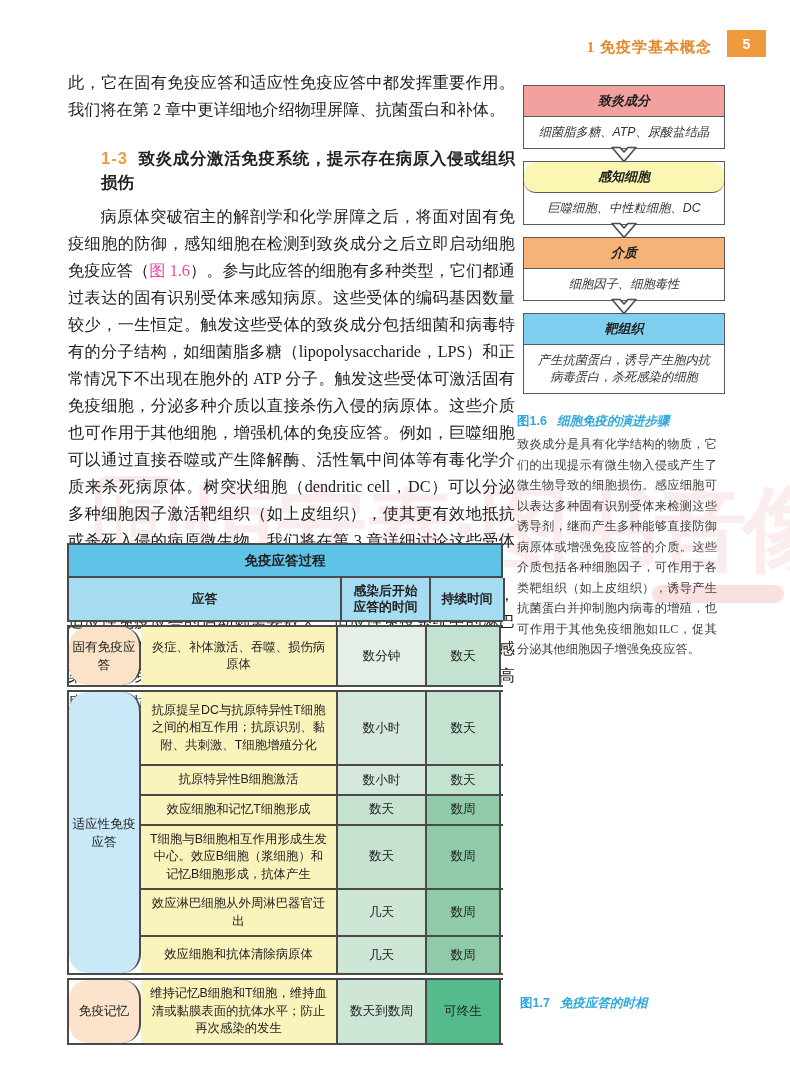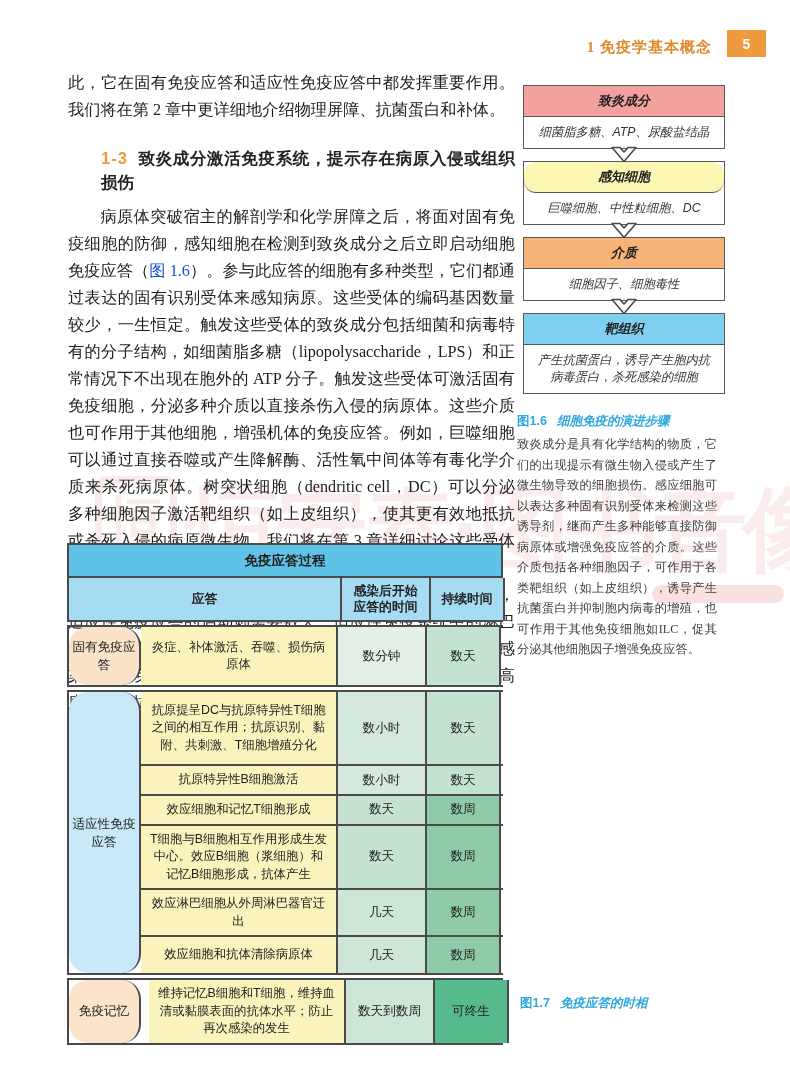--- a/index.html
+++ b/index.html
@@ -45,21 +45,21 @@
     font-size:16.2px; line-height:27px; text-align:justify;
   }
   .main-col p { text-indent:0; }
   .main-col p.ind { text-indent:2em; }
   .sec-head {
     font-family:"Liberation Sans","DejaVu Sans",sans-serif;
     font-size:16.5px; font-weight:bold; color:#222222;
     padding-left:2em; margin:22px 0 10px 0; line-height:24px;
   }
   .sec-num { color:#ef9a3d; margin-right:10px; letter-spacing:1px; }
-  .figref { color:#1d4ed8; }
+  .figref { color:#ec4899; }
   
   .sidebar { position:absolute; left:517px; top:85px; width:208px; z-index:2; }
   .fc { margin-left:6px; }
   .fc-box { border:1.5px solid #58595b; background:#ffffff;font-style:italic; }
   .fc-head {
     font-family:"Liberation Sans",sans-serif; font-size:13px; font-weight:bold;
     text-align:center; padding:6px 4px; border-bottom:1.5px solid #58595b; color:#222;
   }
   .fc-body {
     font-family:"Liberation Sans",sans-serif; font-size:12.3px; color:#333;
@@ -118,21 +118,21 @@
     font-size:12.6px; border-right:2px solid #4a4a4a; text-align:center; padding:3px;
   }
   
   .g1 .trow:nth-child(1){min-height:58px;}
   .g2 .trow:nth-child(1){min-height:72px;}
   .g2 .trow:nth-child(2){min-height:30px;}
   .g2 .trow:nth-child(3){min-height:28px;}
   .g2 .trow:nth-child(4){min-height:62px;}
   .g2 .trow:nth-child(5){min-height:42px;}
   .g2 .trow:nth-child(6){min-height:38px;}
-  .g3 .trow:nth-child(1){min-height:60px;padding-left:8px;}
+  .g3 .trow:nth-child(1){min-height:60px;}
 </style>
 </head>
 <body>
 
 <div class="page">
 
   <div class="wm wm-logo">恒</div>
   <div class="wm wm-text">恒安泰·图书音像</div>
   <div class="wm wm-band"></div>
 

